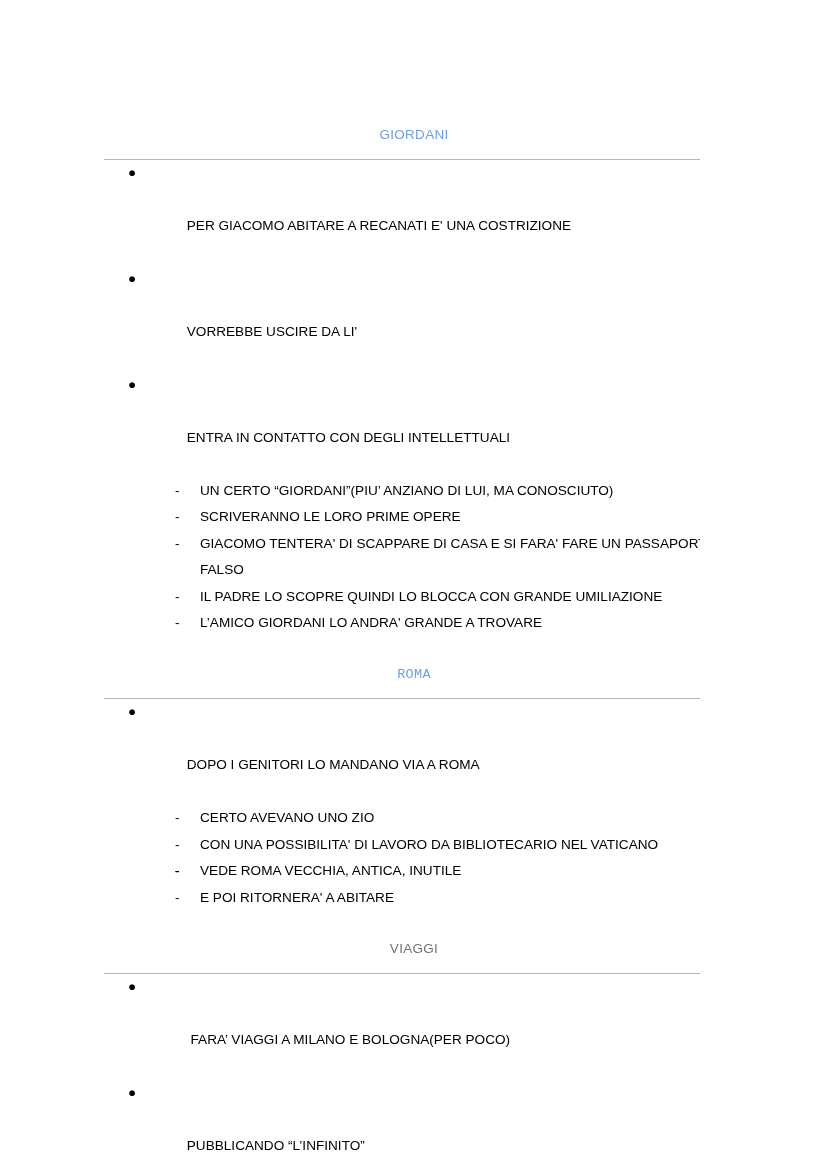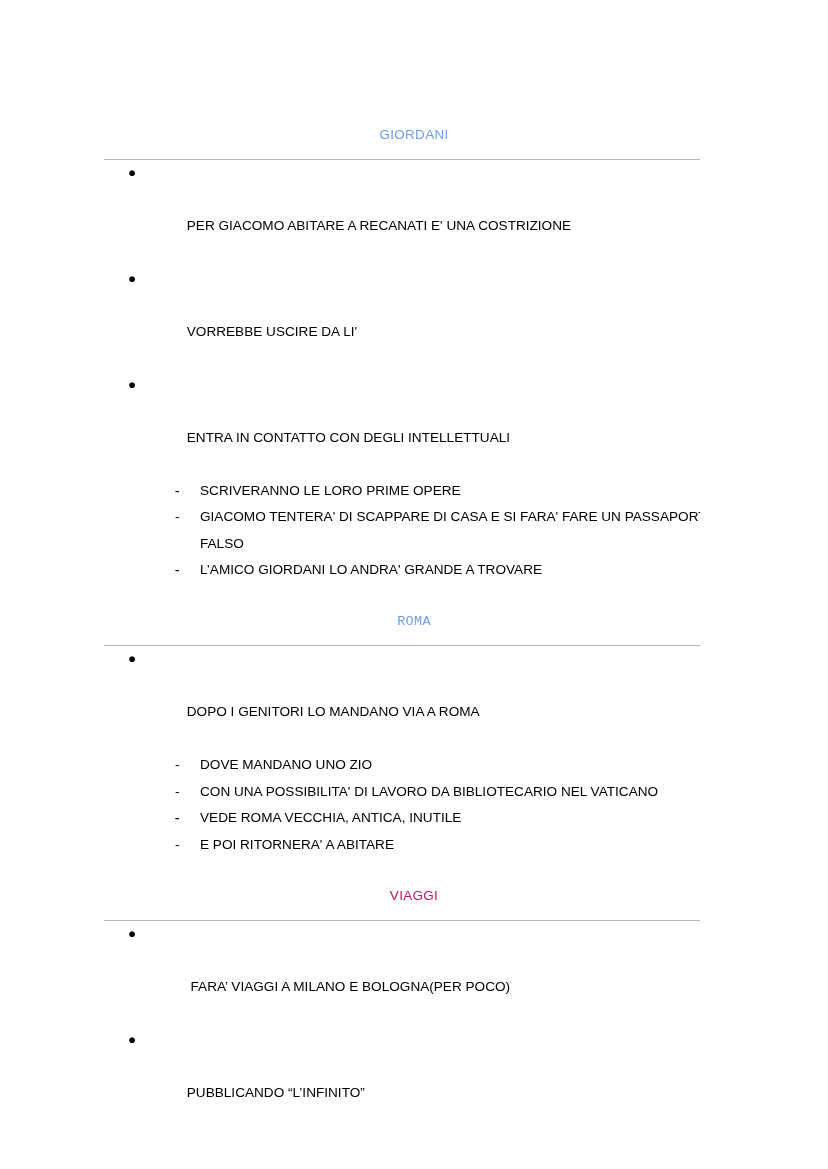--- a/index.html
+++ b/index.html
@@ -131,31 +131,33 @@
         </li>
 
         <li class="item1">
           <span class="bullet">●</span>
           <span>ENTRA IN CONTATTO CON DEGLI INTELLETTUALI</span>
         </li>
 
         <ul class="level2">
           <li class="item2">
             <span class="dash">-</span>
+            <span>UN CERTO “GIORDANI”(PIU’ ANZIANO DI LUI, MA CONOSCIUTO)</span>
           </li>
           <li class="item2">
             <span class="dash">-</span>
             <span>SCRIVERANNO LE LORO PRIME OPERE</span>
           </li>
           <li class="item2">
             <span class="dash">-</span>
             <span>GIACOMO TENTERA' DI SCAPPARE DI CASA E SI FARA' FARE UN PASSAPORTO FALSO</span>
           </li>
           <li class="item2">
             <span class="dash">-</span>
+            <span>IL PADRE LO SCOPRE QUINDI LO BLOCCA CON GRANDE UMILIAZIONE</span>
           </li>
           <li class="item2">
             <span class="dash">-</span>
             <span>L’AMICO GIORDANI LO ANDRA' GRANDE A TROVARE</span>
           </li>
         </ul>
 
       </ul>
     </div>
 
@@ -167,21 +169,21 @@
       <ul class="level1 block-top">
 
         <li class="item1">
           <span class="bullet">●</span>
           <span>DOPO I GENITORI LO MANDANO VIA A ROMA</span>
         </li>
 
         <ul class="level2">
           <li class="item2">
             <span class="dash">-</span>
-            <span>DOVE MANDANO UNO ZIO</span>
+            <span>CERTO AVEVANO UNO ZIO</span>
           </li>
           <li class="item2">
             <span class="dash">-</span>
             <span>CON UNA POSSIBILITA' DI LAVORO DA BIBLIOTECARIO NEL VATICANO</span>
           </li>
           <li class="item2">
             <span class="dash">-</span>
           </li>
           <li class="item2">
             <span class="dash">-</span>
@@ -195,21 +197,21 @@
             <span>E POI RITORNERA' A ABITARE</span>
           </li>
         </ul>
 
       </ul>
     </div>
 
     <div class="sect-gap-2"></div>
 
     <div class="section">
-      <div class="section-heading" style="color: #be185d;">VIAGGI</div>
+      <div class="section-heading" style="color: #737373;">VIAGGI</div>
       <hr class="divider" style="border-top-color: rgb(183, 183, 183);">
       <ul class="level1 block-top">
 
         <li class="item1">
           <span class="bullet">●</span>
           <span> FARA’ VIAGGI A MILANO E BOLOGNA(PER POCO)</span>
         </li>
 
         <li class="item1">
           <span class="bullet">●</span>

